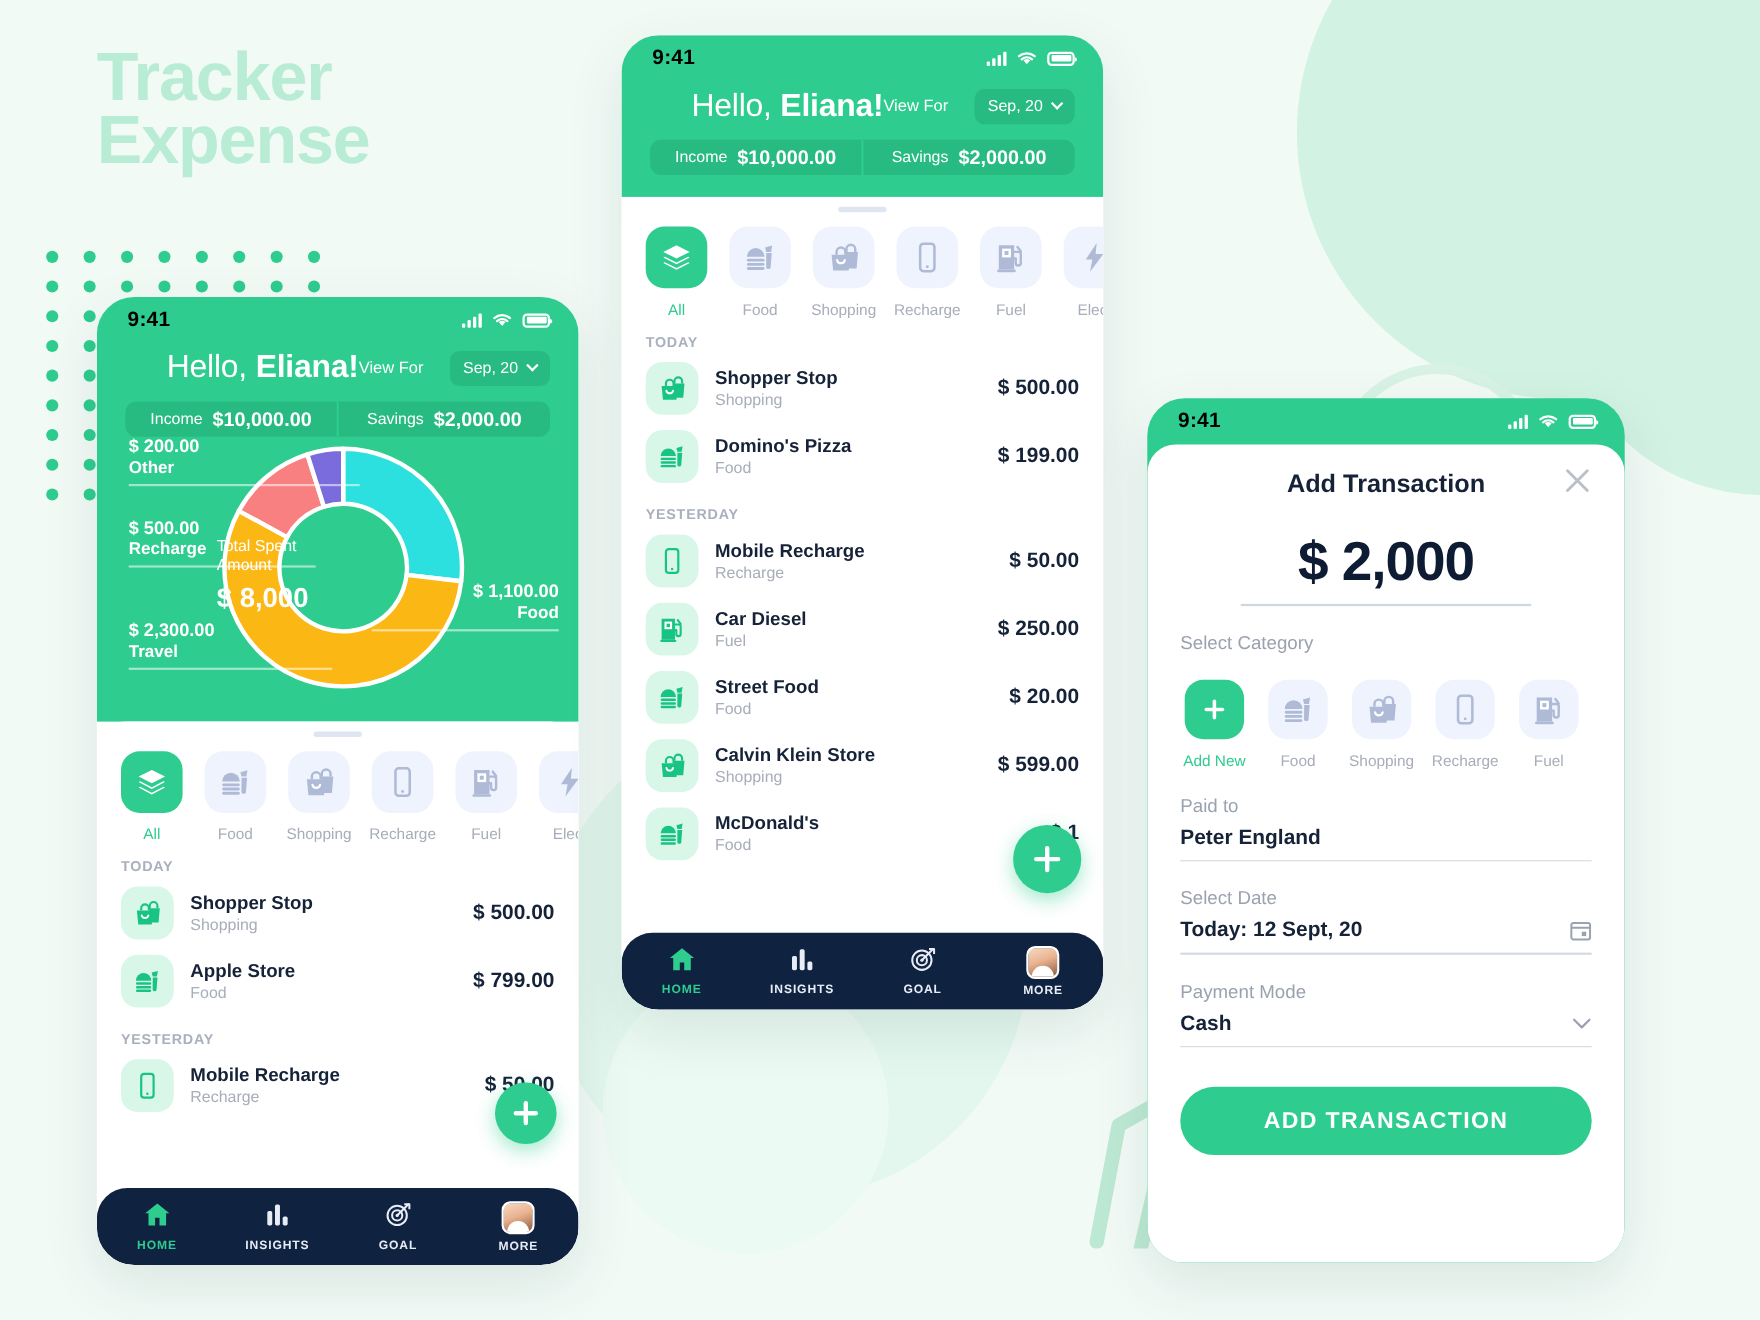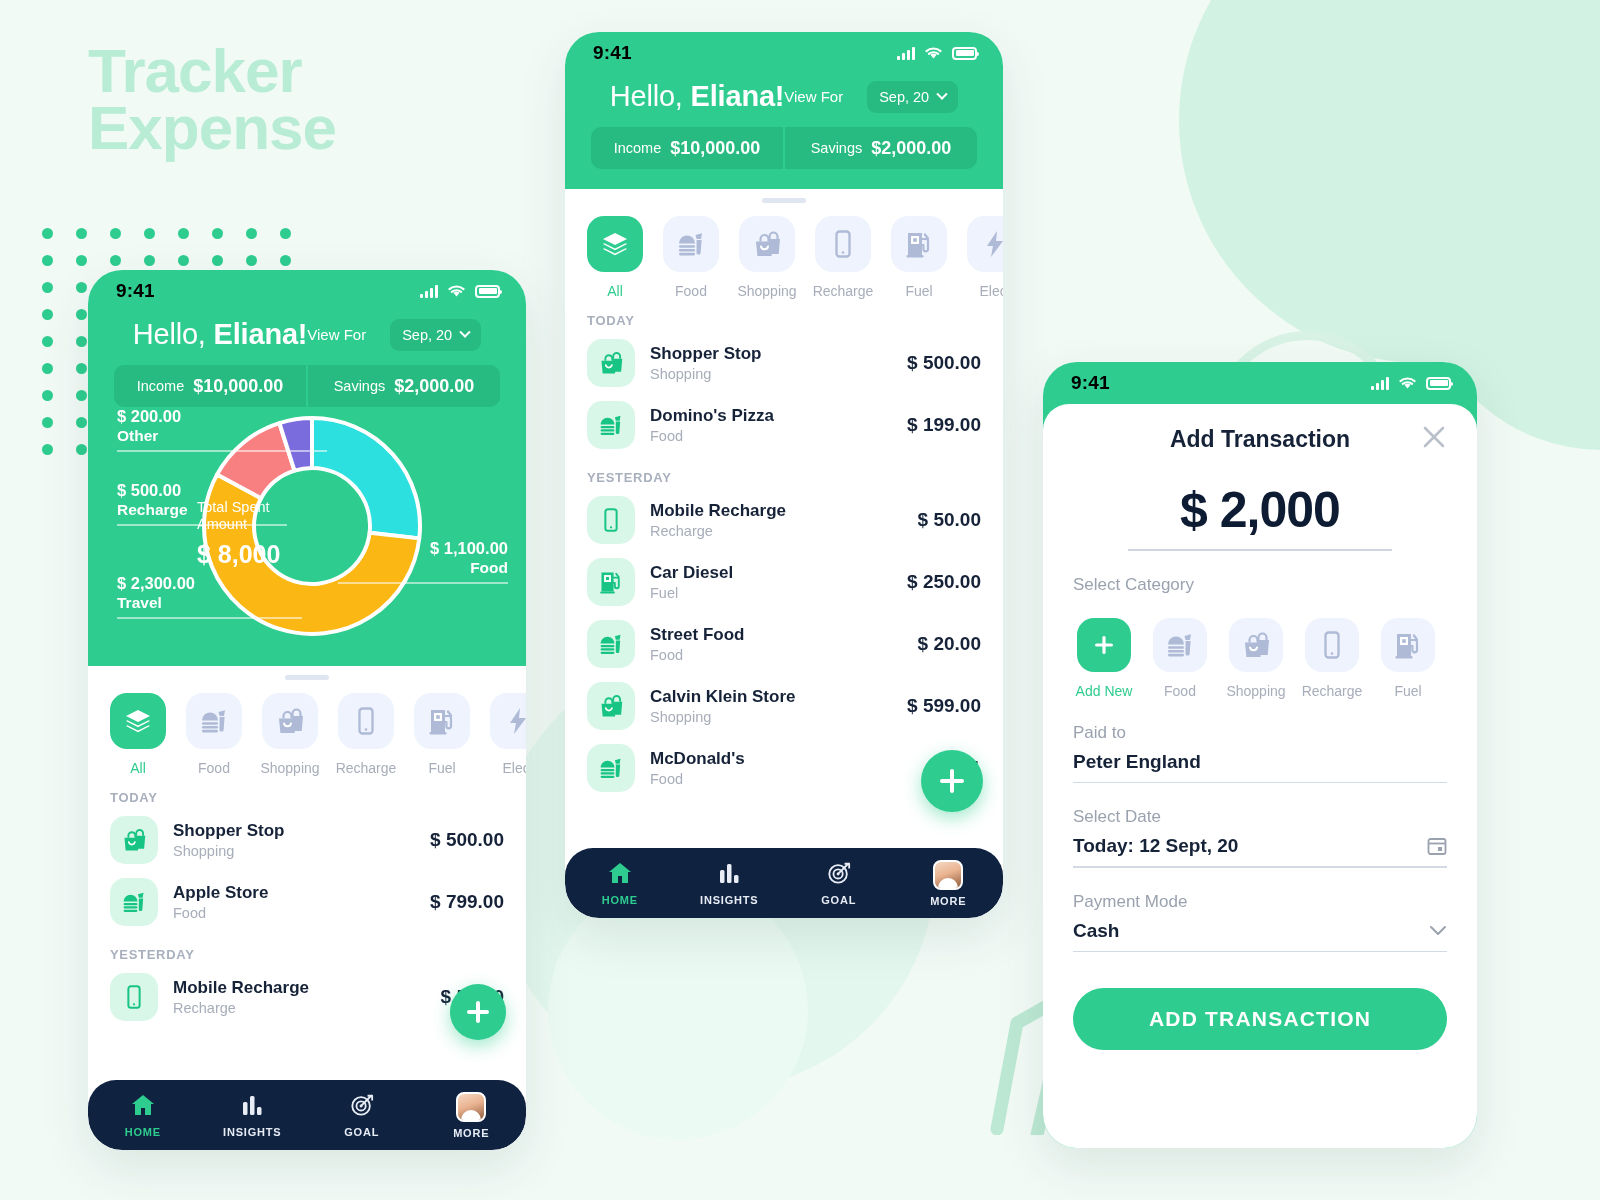--- a/index.html
+++ b/index.html
@@ -71,37 +71,37 @@
   }
   .ic-battery::after {
     content: ""; position: absolute; right: -4px; top: 3.5px;
     width: 2px; height: 4px; background: #fff; border-radius: 0 2px 2px 0;
   }
   .ic-battery i { display: block; height: 100%; background: #fff; border-radius: 1px; }
 
   
   .greenhead { background: #2ecc8f; color: #fff; }
   .greet-row {
-    display: flex; align-items: center; justify-content: center;
+    display: flex; align-items: center; justify-content: flex-end;
     padding: 6px 26px 0 26px;
   }
   .greet { font-size: 29px; font-weight: 300; letter-spacing: -.2px; white-space: nowrap;}
   .greet b { font-weight: bold; }
   .viewfor { display: flex; align-items: center; gap: 24px; }
   .viewfor-label { font-size: 15px; font-weight: 300; }
   .month-pill {
     background: #27bb81; border-radius: 9px;
     padding: 8px 12px; display: flex; align-items: center; gap: 9px;
     font-size: 14.5px;
   }
   .chev { width: 8px; height: 8px; border-right: 2px solid #fff; border-bottom: 2px solid #fff;
           transform: rotate(45deg) translate(-2px,-2px); }
   .money-bar {
     margin: 14px 26px 0 26px; background: #27bb81; border-radius: 10px;
-    display: flex; height: 42px; overflow: hidden;
+    display: flex; height: 32px; overflow: hidden;
   }
   .money-cell {
     flex: 1; display: flex; align-items: center; justify-content: center; gap: 9px;
     font-size: 14.5px;
   }
   .money-cell.sep { border-left: 2px solid #2ecc8f; }
   .money-cell b { font-size: 18px; }
 
   
   .chart-wrap { position: relative; height: 255px; margin-top: 4px; }

